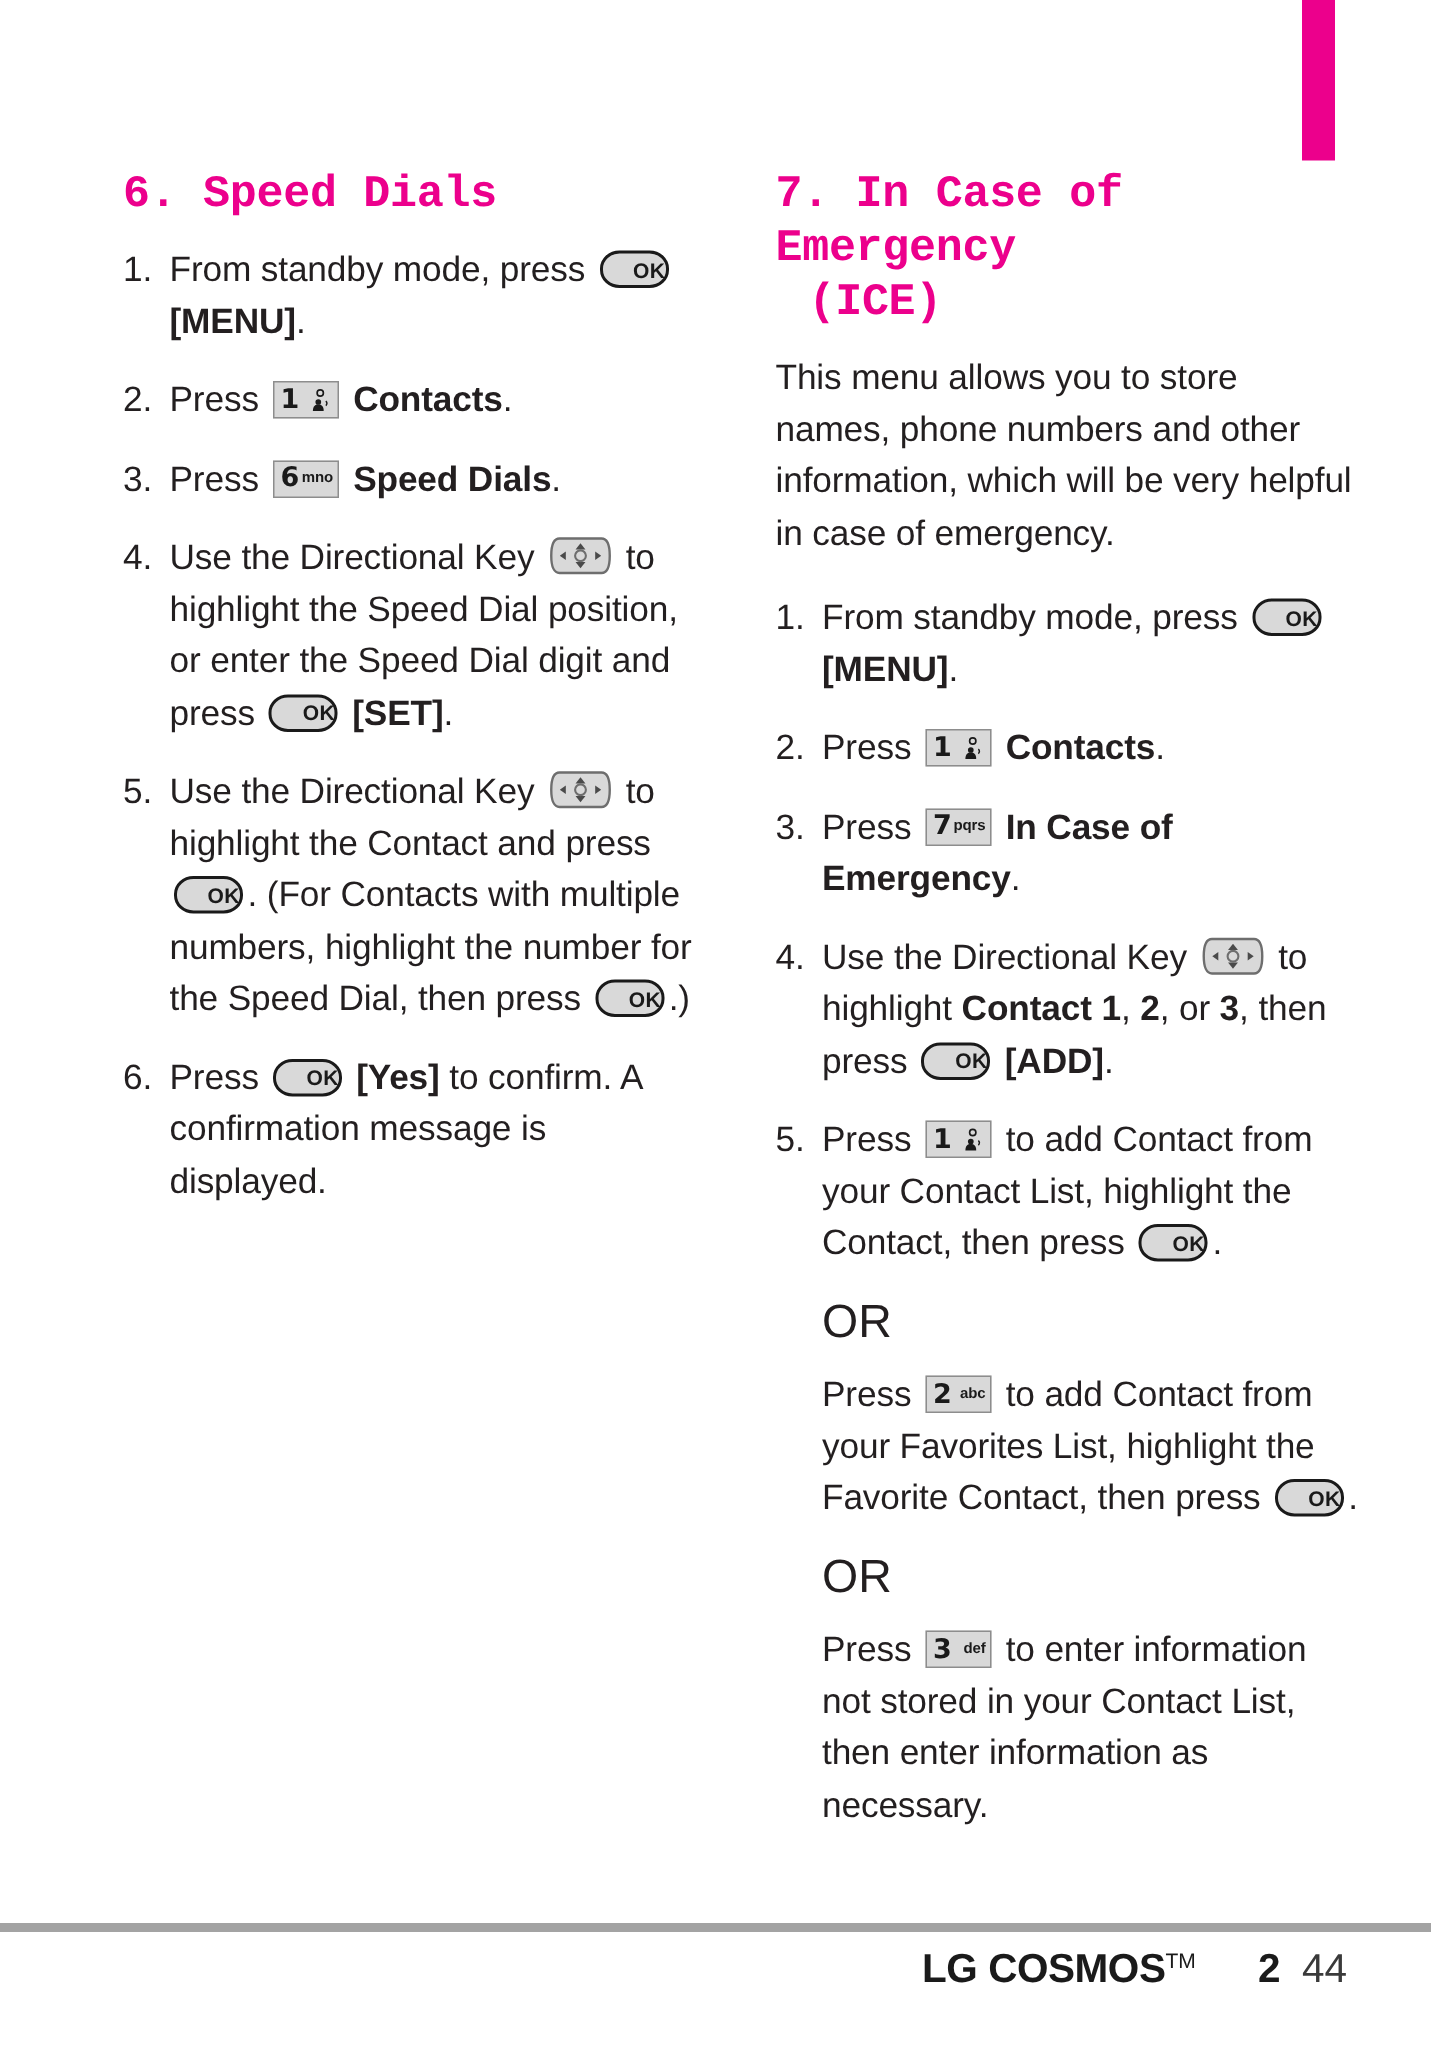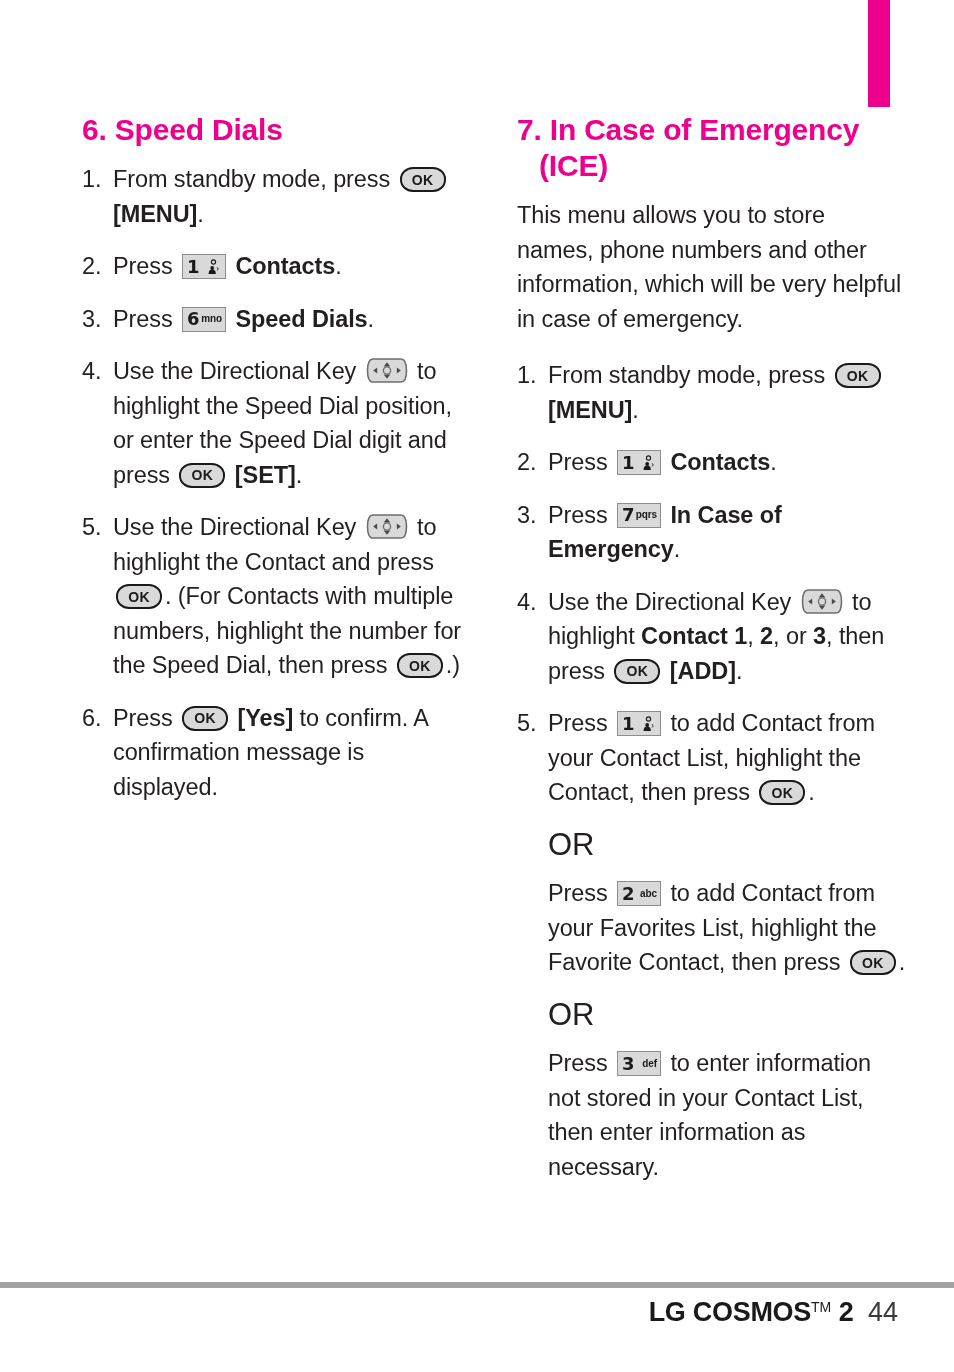--- a/index.html
+++ b/index.html
@@ -45,20 +45,21 @@
   .col-right { margin-left: 45px; }
 
   
   h2.section-heading {
     color: #ec008c;
     font-size: 30px;
     line-height: 36px;
     font-weight: bold;
     margin: 0 0 14px 0;
     letter-spacing: -0.2px;
+    font-family: Liberation Mono, monospace;
   }
   h2.section-heading .ind {
     display: block;
     padding-left: 22px;
   }
 
   
   p.intro {
     font-size: 23.5px;
     line-height: 34.5px;
@@ -155,21 +156,21 @@
     border-radius: 13px / 12px;
     background: #d9d9d9;
     position: relative;
     box-sizing: border-box;
   }
   .key-ok span {
     position: absolute;
     left: 0; right: 0;
     top: 50%;
     transform: translateY(-50%);
-    text-align: center;
+    text-align: right;
     font-size: 14px;
     line-height: 14px;
     font-weight: bold;
     color: #1a1a1a;
     letter-spacing: 0.3px;
   }
 
   
   .key-dir {
     width: 42px;
@@ -193,20 +194,21 @@
     left: 0;
     width: 898px;
     text-align: right;
     font-size: 27px;
     line-height: 38px;
     color: #1a1a1a;
   }
   .footer .brand {
     font-weight: bold;
     letter-spacing: -0.3px;
+    margin-left: 34px;
   }
   .footer .tm {
     font-size: 14px;
     vertical-align: 9px;
     font-weight: normal;
   }
   .footer .pageno {
     font-weight: normal;
     margin-left: 7px;
     color: #3a3a3a;

